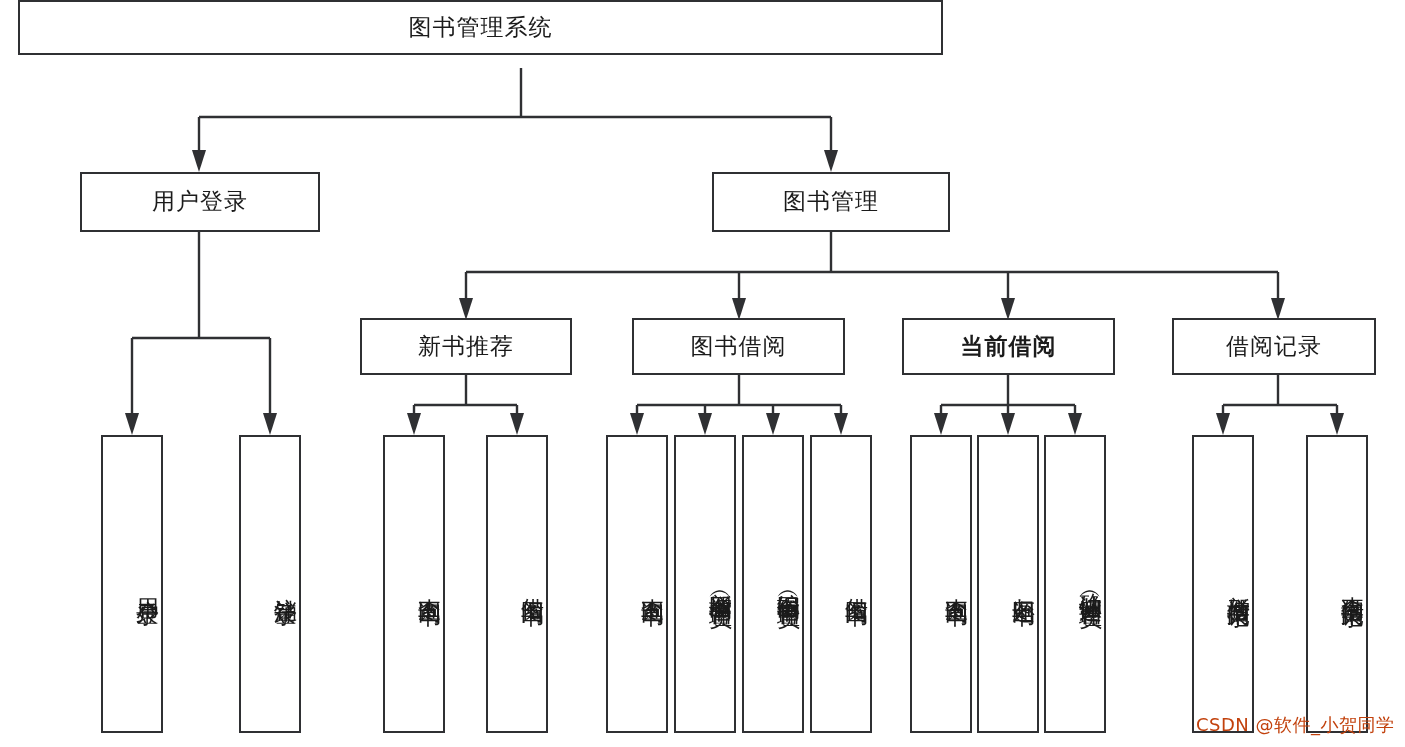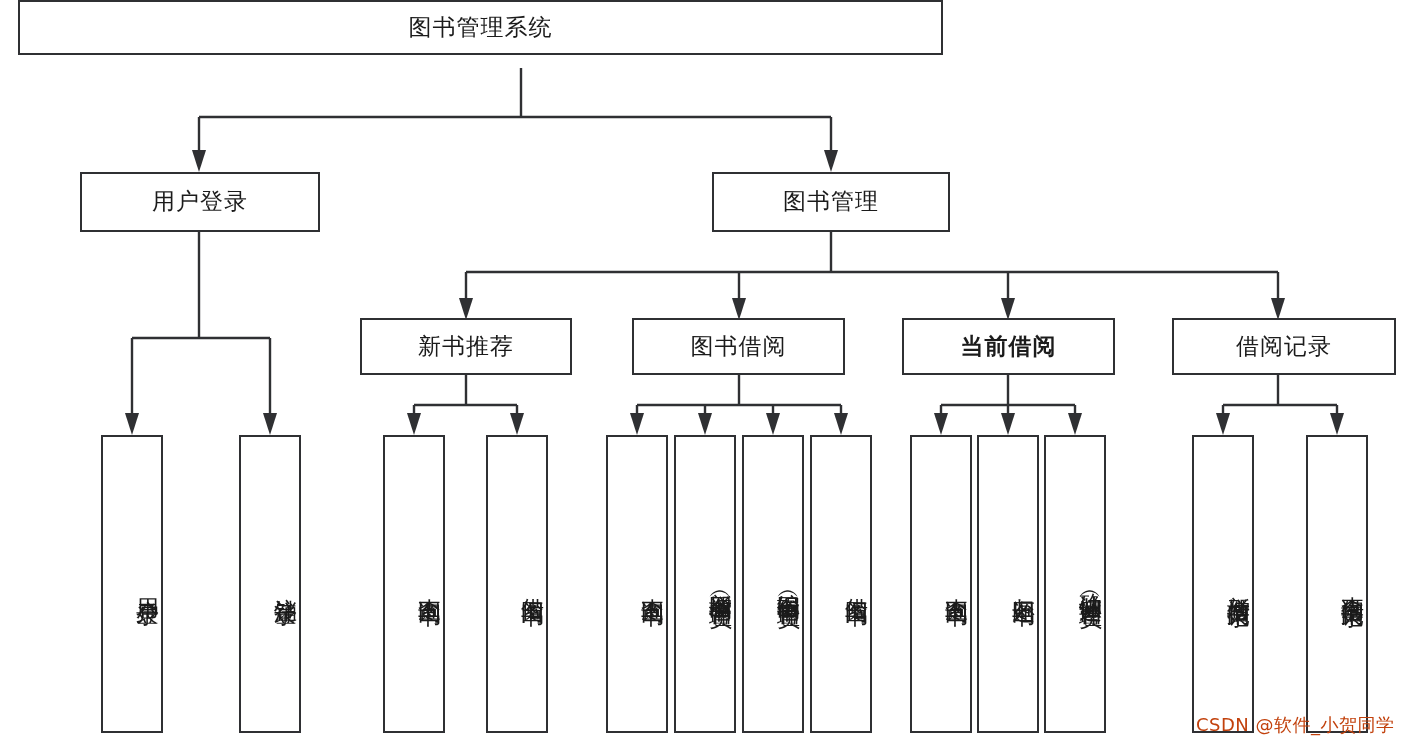--- a/index.html
+++ b/index.html
@@ -136,21 +136,21 @@
 
   <div class="node h" style="left:360px;top:318px;width:212px;height:57px;">
     <span class="txt">新书推荐</span>
   </div>
   <div class="node h" style="left:632px;top:318px;width:213px;height:57px;">
     <span class="txt">图书借阅</span>
   </div>
   <div class="node h" style="left:902px;top:318px;width:213px;height:57px;font-weight:bold;">
     <span class="txt">当前借阅</span>
   </div>
-  <div class="node h" style="left:1172px;top:318px;width:224px;height:57px;">
+  <div class="node h" style="left:1172px;top:318px;width:204px;height:57px;">
     <span class="txt">借阅记录</span>
   </div>
 
   <div class="node v" style="left:101px;top:435px;width:62px;height:298px;">
     <span class="txt">用户登录</span>
   </div>
   <div class="node v" style="left:239px;top:435px;width:62px;height:298px;">
     <span class="txt">注销登录</span>
   </div>
 

